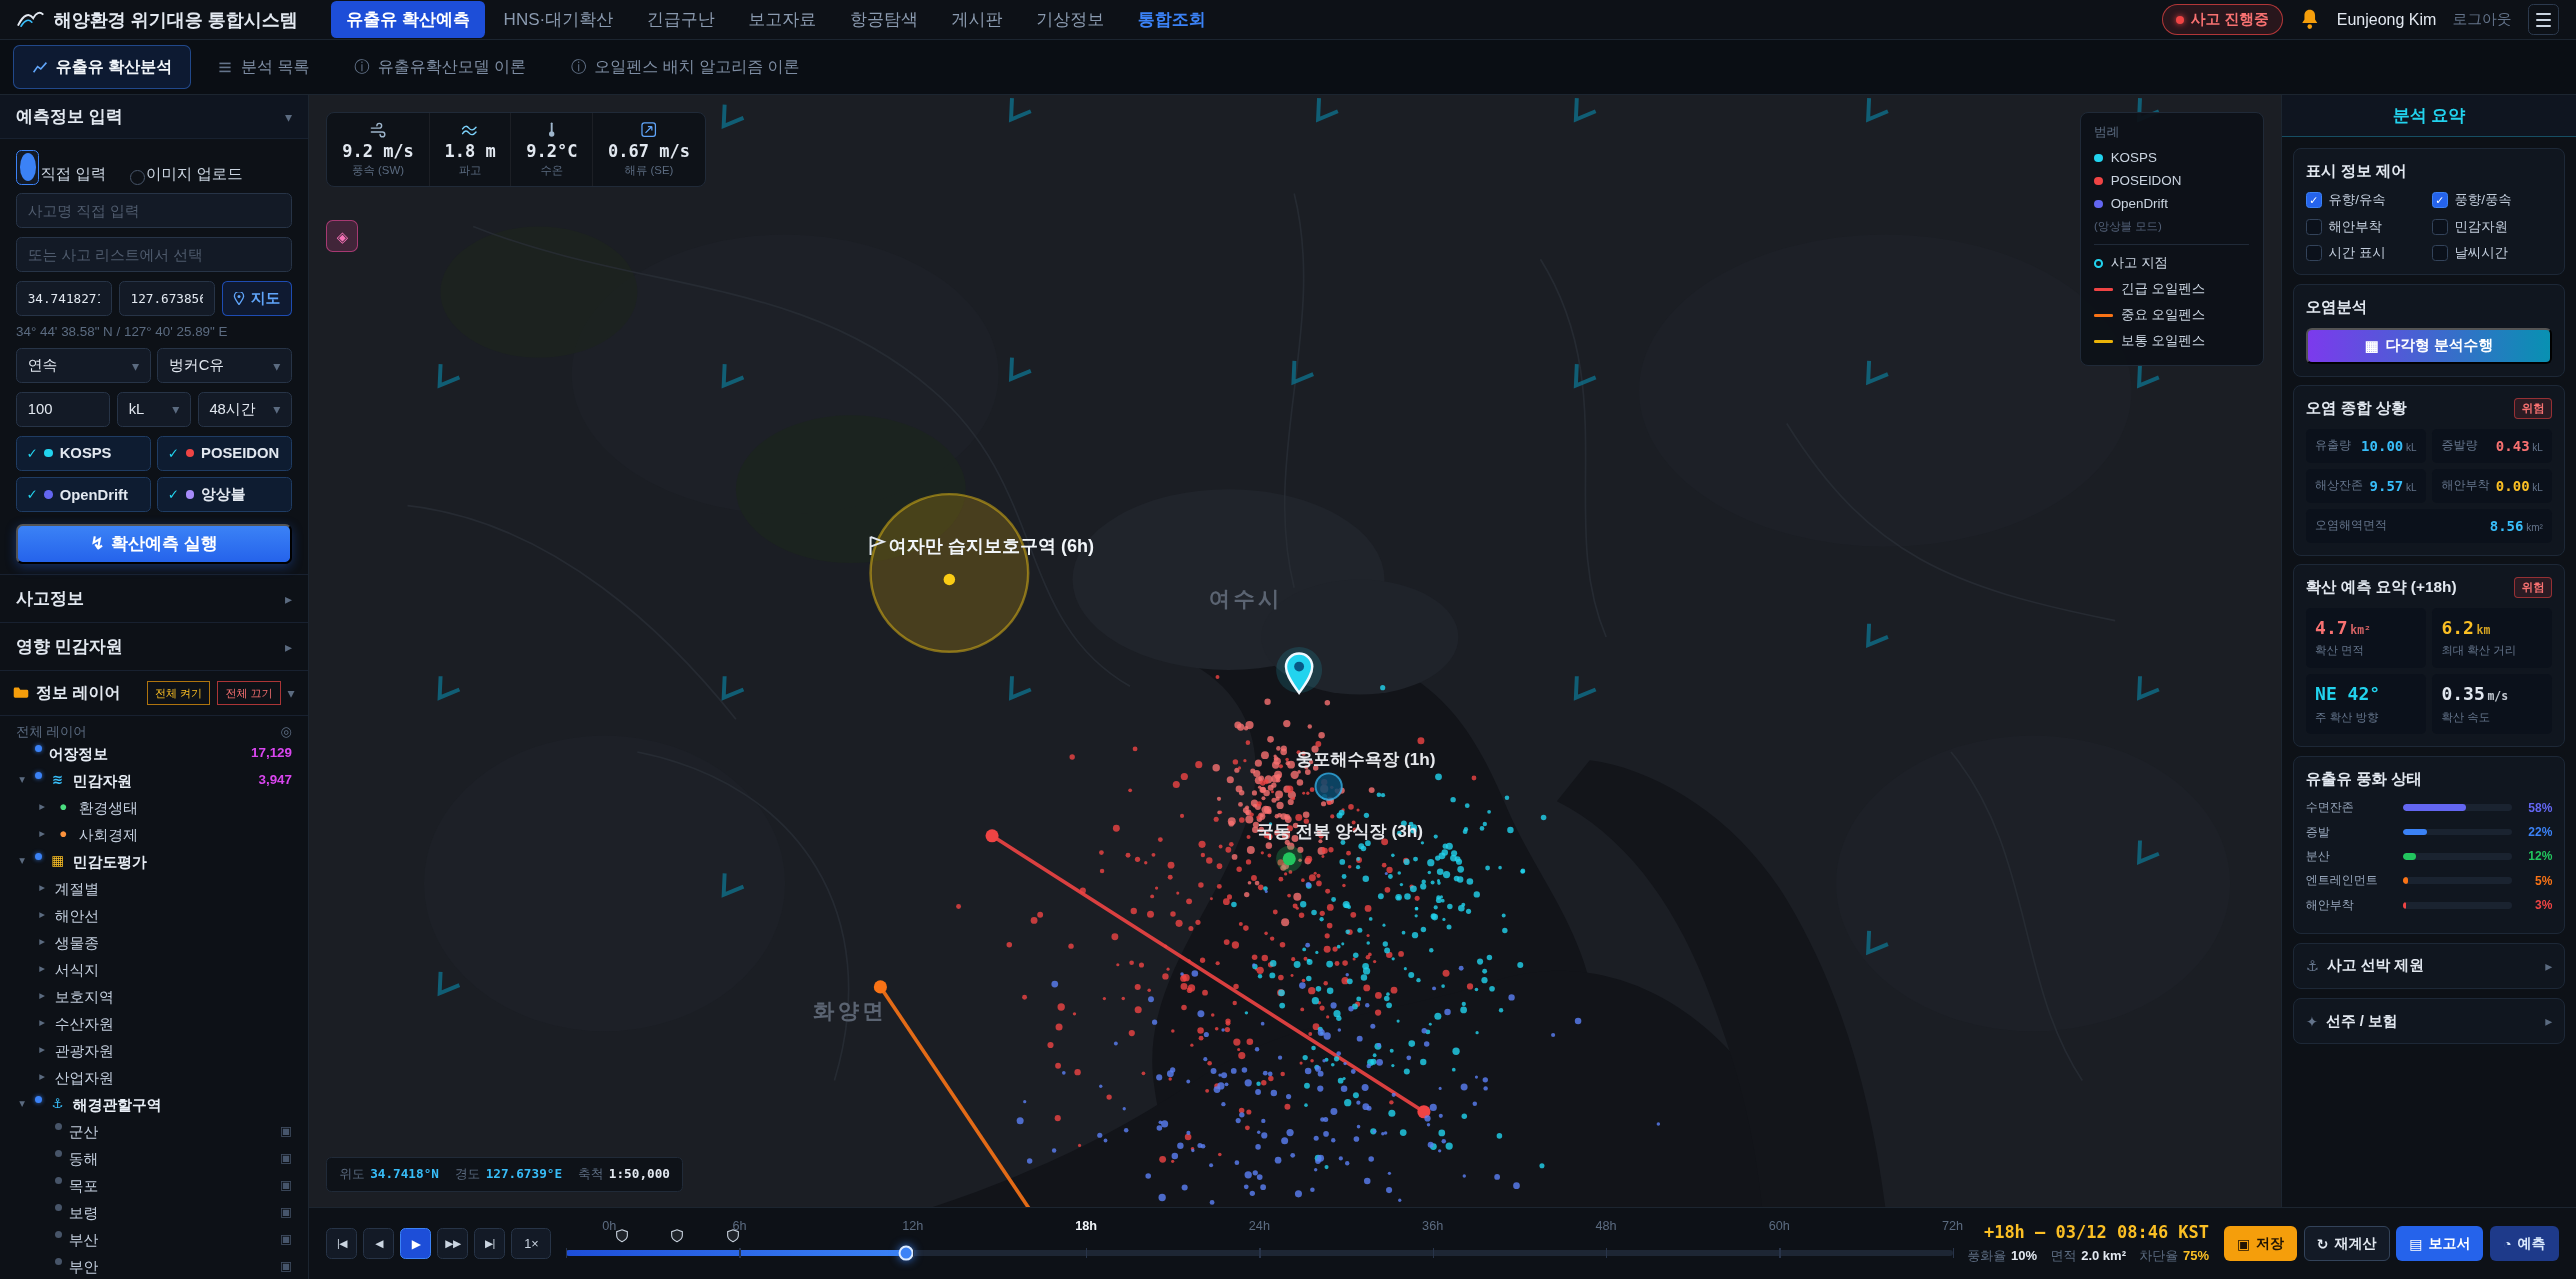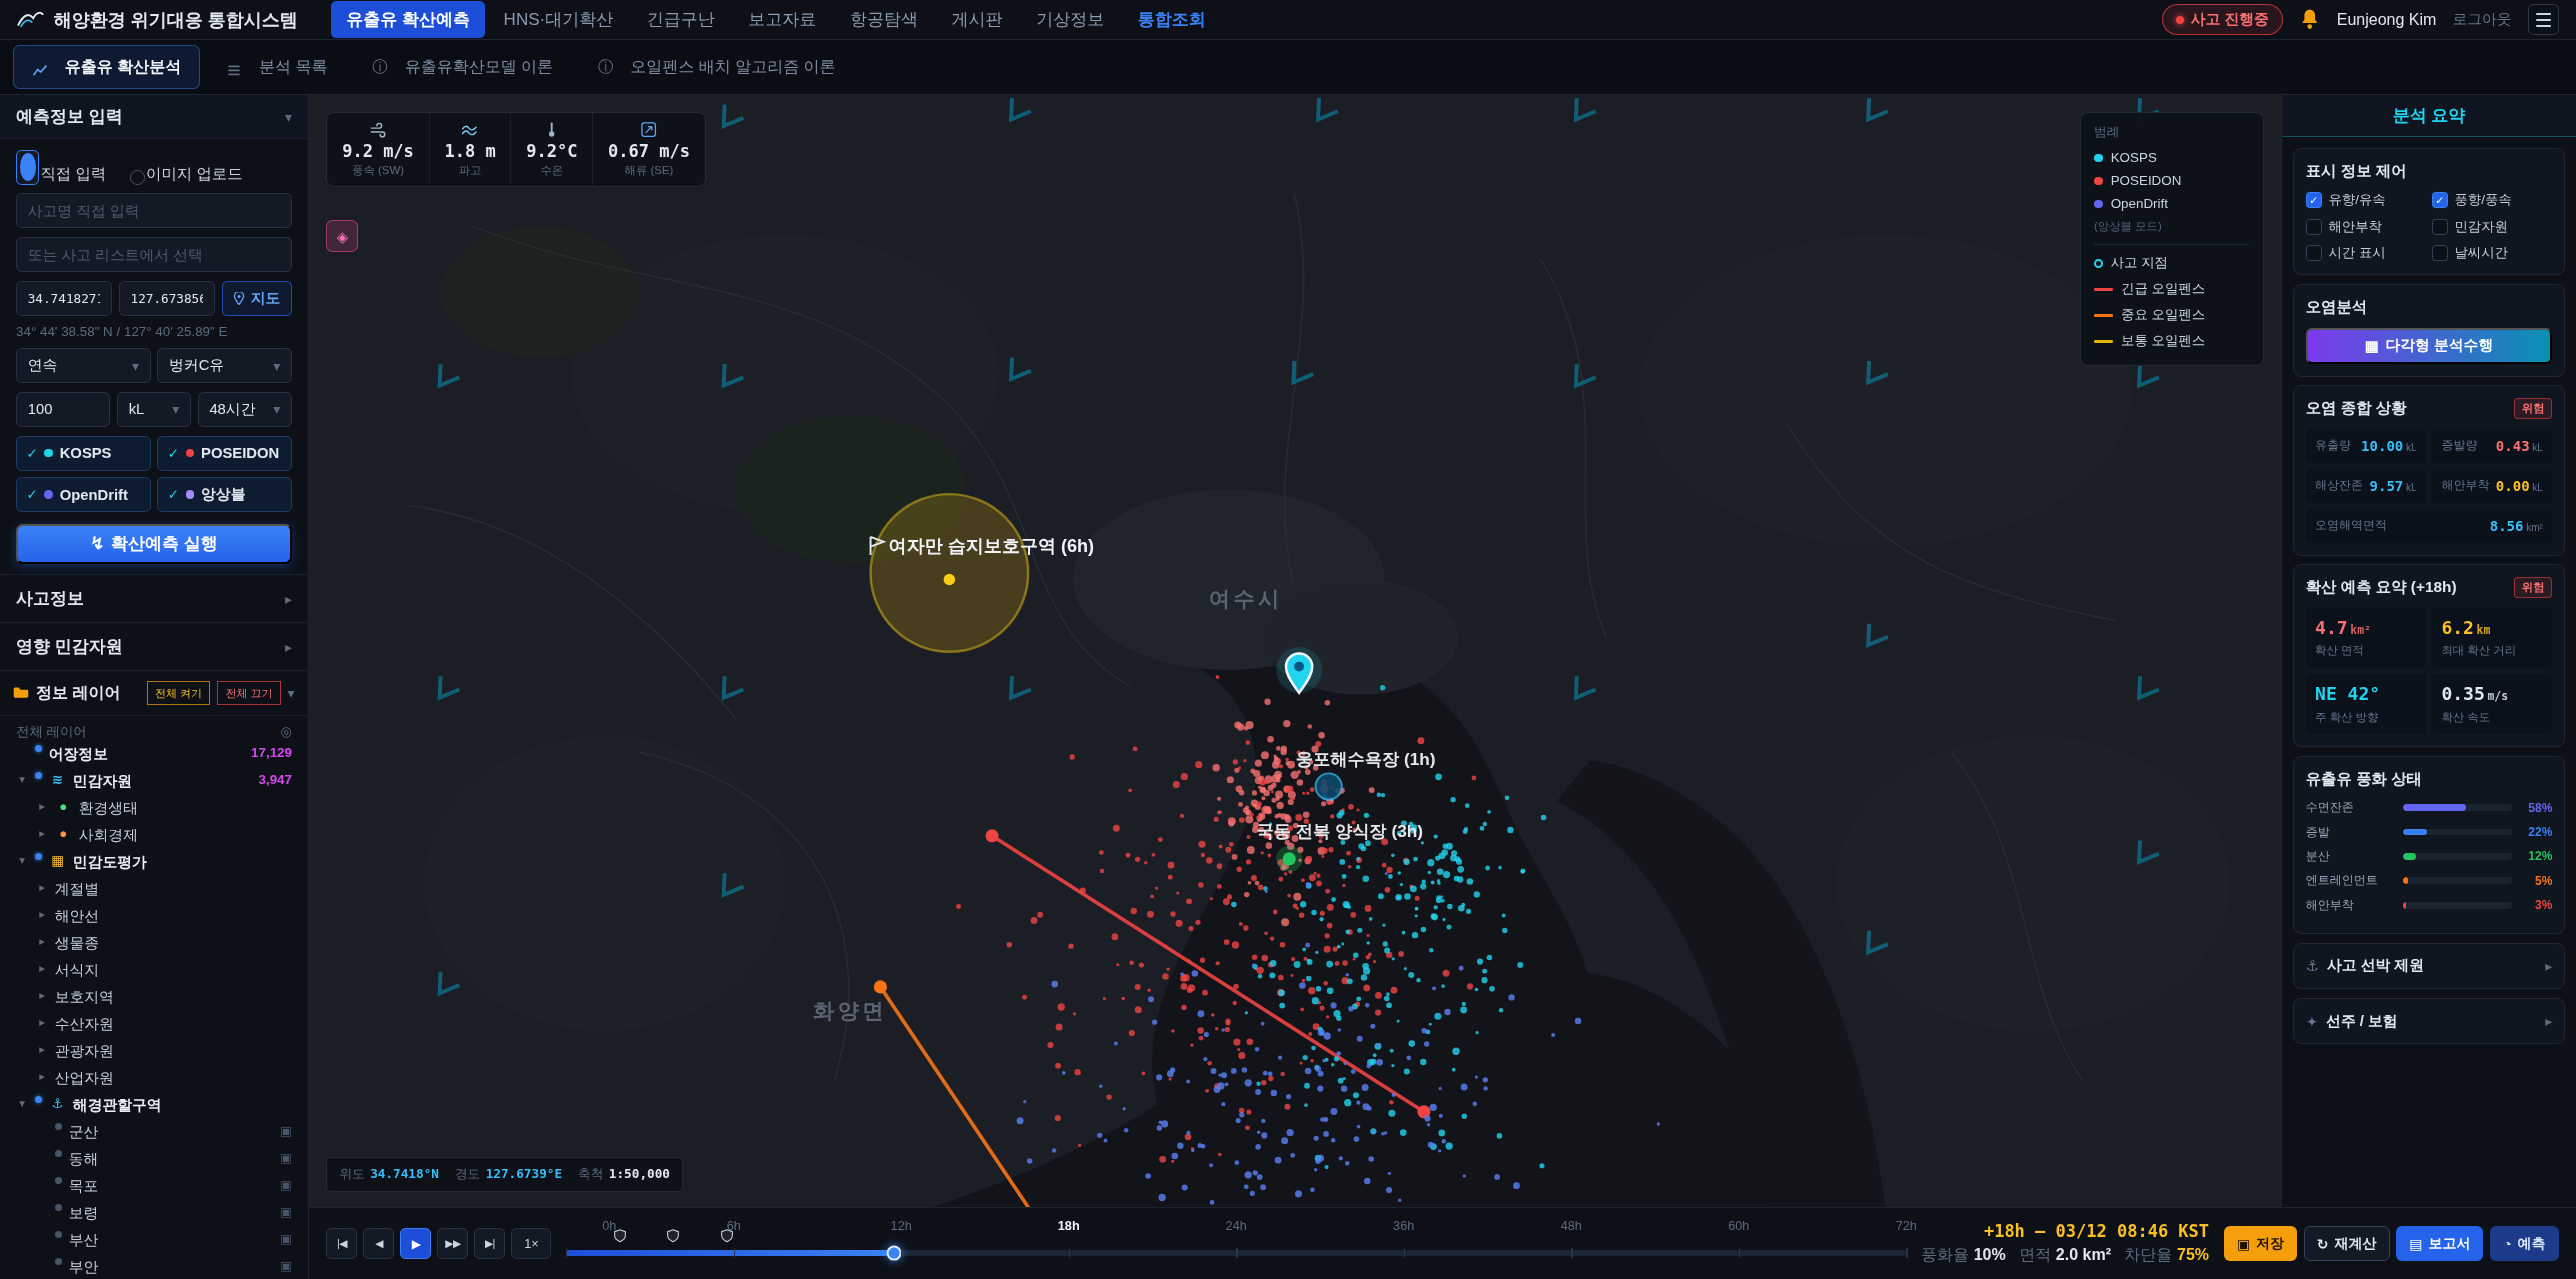--- a/index.html
+++ b/index.html
@@ -15,21 +15,21 @@
 .nav-item.link-item{color:#3b82f6;font-weight:700;}
 #nav-right{margin-left:auto;display:flex;align-items:center;gap:16px}
 .status-badge{display:flex;align-items:center;gap:6.7px;padding:5.4px 13.4px;border-radius:670px;background:rgba(239,68,68,.12);border:0.7px solid rgba(239,68,68,.7);color:#f87171;font-size:14.8px;font-weight:700;white-space:nowrap}
 .status-dot{width:8px;height:8px;border-radius:50%;background:#ef4444;box-shadow:0 0 6.7px #ef4444}
 .user-name{font-size:16px;white-space:nowrap}
 .logout{font-size:14.8px;color:#64748b;white-space:nowrap}
 .menu-btn{width:31px;height:31px;border:0.7px solid #2c3a4e;border-radius:5.4px;display:flex;flex-direction:column;justify-content:center;align-items:center;gap:4px}
 .menu-btn i{display:block;width:14.8px;height:2px;background:#cbd5e1;border-radius:1.3px}
 
 #tabbar{position:absolute;top:40px;left:0;right:0;height:55px;background:#0a0e14;border-bottom:0.7px solid #1c2530;display:flex;align-items:center;padding:0 13.4px;gap:8px;z-index:30}
-.tab{display:flex;align-items:flex-end;gap:17px;padding:10.7px 17.4px;border-radius:6.7px;color:#7e8da3;font-size:16px;border:0.7px solid transparent;white-space:nowrap}
+.tab{display:flex;align-items:center;gap:8px;padding:10.7px 17.4px;border-radius:6.7px;color:#7e8da3;font-size:16px;border:0.7px solid transparent;white-space:nowrap}
 .tab.active{background:rgba(37,99,235,.14);border-color:rgba(59,130,246,.45);color:#f1f5f9;font-weight:700}
 .tab .ticon2{font-size:15.4px;color:#64748b}
 
 #sidebar{position:absolute;top:95px;left:0;bottom:0;width:309px;background:#0d1117;border-right:0.7px solid #1c2530;overflow:hidden;z-index:20}
 .sec-head{display:flex;align-items:center;justify-content:space-between;padding:10px 16px;background:#0f1520;border-bottom:0.7px solid #182130;font-size:17px;font-weight:700}
 .chev{color:#5b6b80;font-size:14px}
 .sec-body{padding:10.7px 16px;display:flex;flex-direction:column;gap:8.7px;border-bottom:0.7px solid #182130}
 .radio-row{display:flex;gap:24px;font-size:15.4px;color:#cbd5e1}
 .radio{display:flex;align-items:flex-end;gap:1px}
 .rdot{width:14.8px;height:14.8px;border-radius:50%;border:1.3px solid #475569;position:relative;flex:0 0 auto}
@@ -129,21 +129,21 @@
 .tick-label{position:absolute;top:10.7px;transform:translateX(-50%);font-size:12.7px;color:#5b6b80;white-space:nowrap}
 .tick-label:first-child{transform:none}
 .tick-label.active{color:#f1f5f9;font-weight:700}
 #track{position:absolute;left:0;right:0;top:42px;height:6px;border-radius:3.4px;background:#1d2634}
 .tick-mark{position:absolute;top:-2px;width:1.3px;height:10px;background:#28344a}
 #track-fill{position:absolute;left:0;top:0;height:100%;border-radius:3.4px;background:linear-gradient(90deg,#1d4ed8,#3b82f6)}
 #track-handle{position:absolute;top:50%;transform:translate(-50%,-50%);width:14.8px;height:14.8px;border-radius:50%;background:#3b82f6;border:2.7px solid #dbeafe;box-shadow:0 0 9.4px rgba(59,130,246,.9)}
 .shield-marker{position:absolute;top:-21.5px;transform:translateX(-50%)}
 #tl-info{text-align:right;display:flex;flex-direction:column;gap:4.7px;align-items:flex-end;min-width:221px}
 #time-display{font-size:17px;font-weight:700;color:#fbbf24;font-family:"DejaVu Sans Mono",monospace;white-space:nowrap}
-#timeline-stats{display:flex;gap:13.4px;font-size:16px;white-space:nowrap}
+#timeline-stats{display:flex;gap:13.4px;font-size:13px;white-space:nowrap}
 .tstat-label{color:#5b6b80;margin-right:4.7px}
 .tstat-value{font-weight:700;color:#e2e8f0}
 #action-buttons{display:flex;gap:6.7px}
 .abtn{display:flex;align-items:center;gap:6px;height:35px;padding:0 12px;border-radius:6px;font-size:14px;font-weight:700;border:0.7px solid transparent;font-family:inherit;white-space:nowrap}
 .abtn.orange{background:#f59e0b;color:#201303}
 .abtn.ghost{background:#131a26;border-color:#33435a;color:#e2e8f0}
 .abtn.blue{background:#2563eb;color:#fff}
 .abtn.navy{background:#1e3a8a;color:#dbeafe}
 </style>
 </head>

